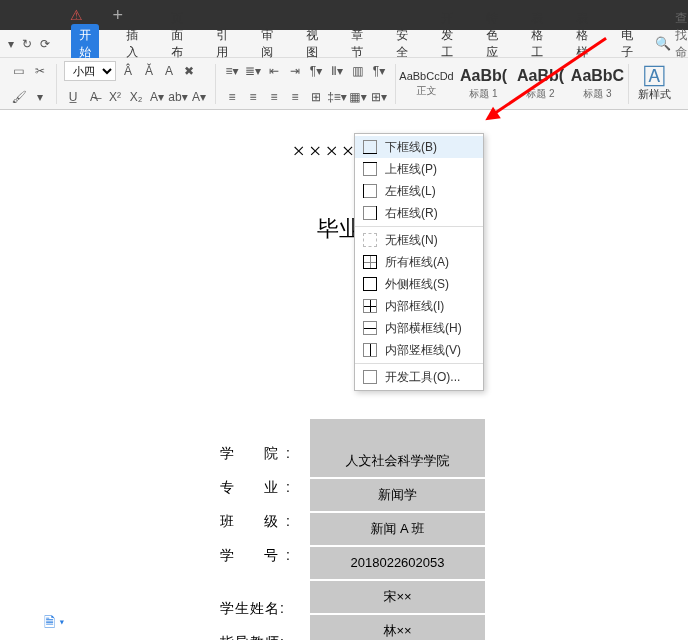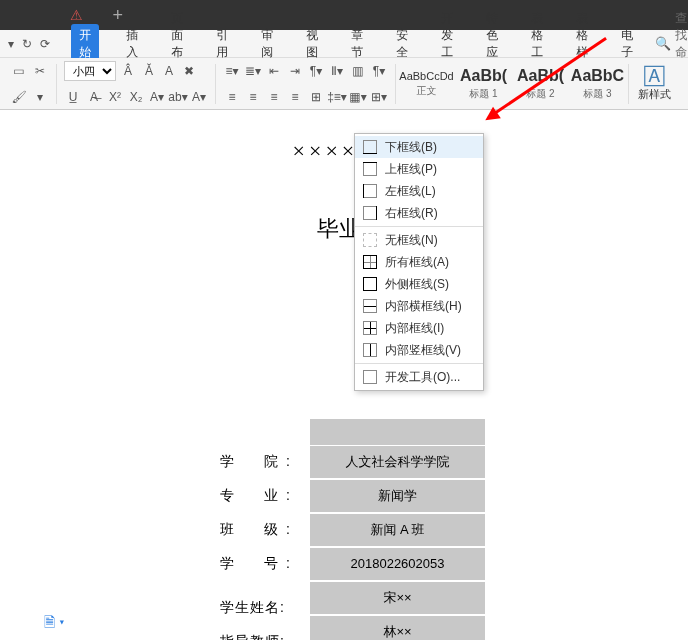--- a/index.html
+++ b/index.html
@@ -55,21 +55,21 @@
 
 .arrow { position: absolute; top: 115px; left: 490px; z-index: 50; }
 .arrow-line { width: 140px; height: 3px; background: #f00; transform: rotate(-34deg); transform-origin: left center; }
 .arrow-head { position: absolute; left: -6px; top: -5px; border-right: 14px solid #f00; border-top: 7px solid transparent; border-bottom: 7px solid transparent; }
 
 .document { position: absolute; top: 118px; left: 40px; width: 620px; height: 520px; background: #fff; padding: 20px 150px 0 150px; }
 .doc-title { text-align: center; font-size: 22px; letter-spacing: 4px; font-family: "SimSun"; }
 .doc-subtitle { text-align: center; font-size: 22px; font-family: "SimHei"; margin-top: 50px; }
 
 .info-section { margin-top: 175px; margin-left: 30px; }
-.info-row { display: flex; align-items: center; height: 34px; font-size: 14px; font-family: "SimSun"; }
+.info-row { display: flex; align-items: flex-start; height: 34px; font-size: 14px; font-family: "SimSun"; }
 .info-label { width: 90px; letter-spacing: 8px; }
 .info-label.tight { letter-spacing: 1px; margin-top: 19px; }
 .info-value { width: 175px; text-align: center; background: #c8c8c8; height: 32px; line-height: 32px; font-size: 13px; }
 .info-value.header { height: 26px; }
 
 .statusbar-left { position: absolute; bottom: 4px; left: 44px; color: #2a7de1; font-size: 14px; }
 </style>
 </head>
 <body>
 
@@ -241,26 +241,26 @@
     </div>
   <div class="menu-row">
       <span class="border-icon bi-all"></span>
       <span>所有框线(A)</span>
     </div>
   <div class="menu-row">
       <span class="border-icon bi-outer"></span>
       <span>外侧框线(S)</span>
     </div>
   <div class="menu-row">
+      <span class="border-icon bi-inner"></span>
+      <span>内部框线(I)</span>
+    </div>
+  <div class="menu-row">
       <span class="border-icon bi-innerh"></span>
       <span>内部横框线(H)</span>
-    </div>
-  <div class="menu-row">
-      <span class="border-icon bi-inner"></span>
-      <span>内部框线(I)</span>
     </div>
   <div class="menu-row">
       <span class="border-icon bi-innerv"></span>
       <span>内部竖框线(V)</span>
     </div>
   <div class="menu-divider"></div>
   <div class="menu-row">
       <span class="doc-icon"></span>
       <span>开发工具(O)...</span>
     </div>

